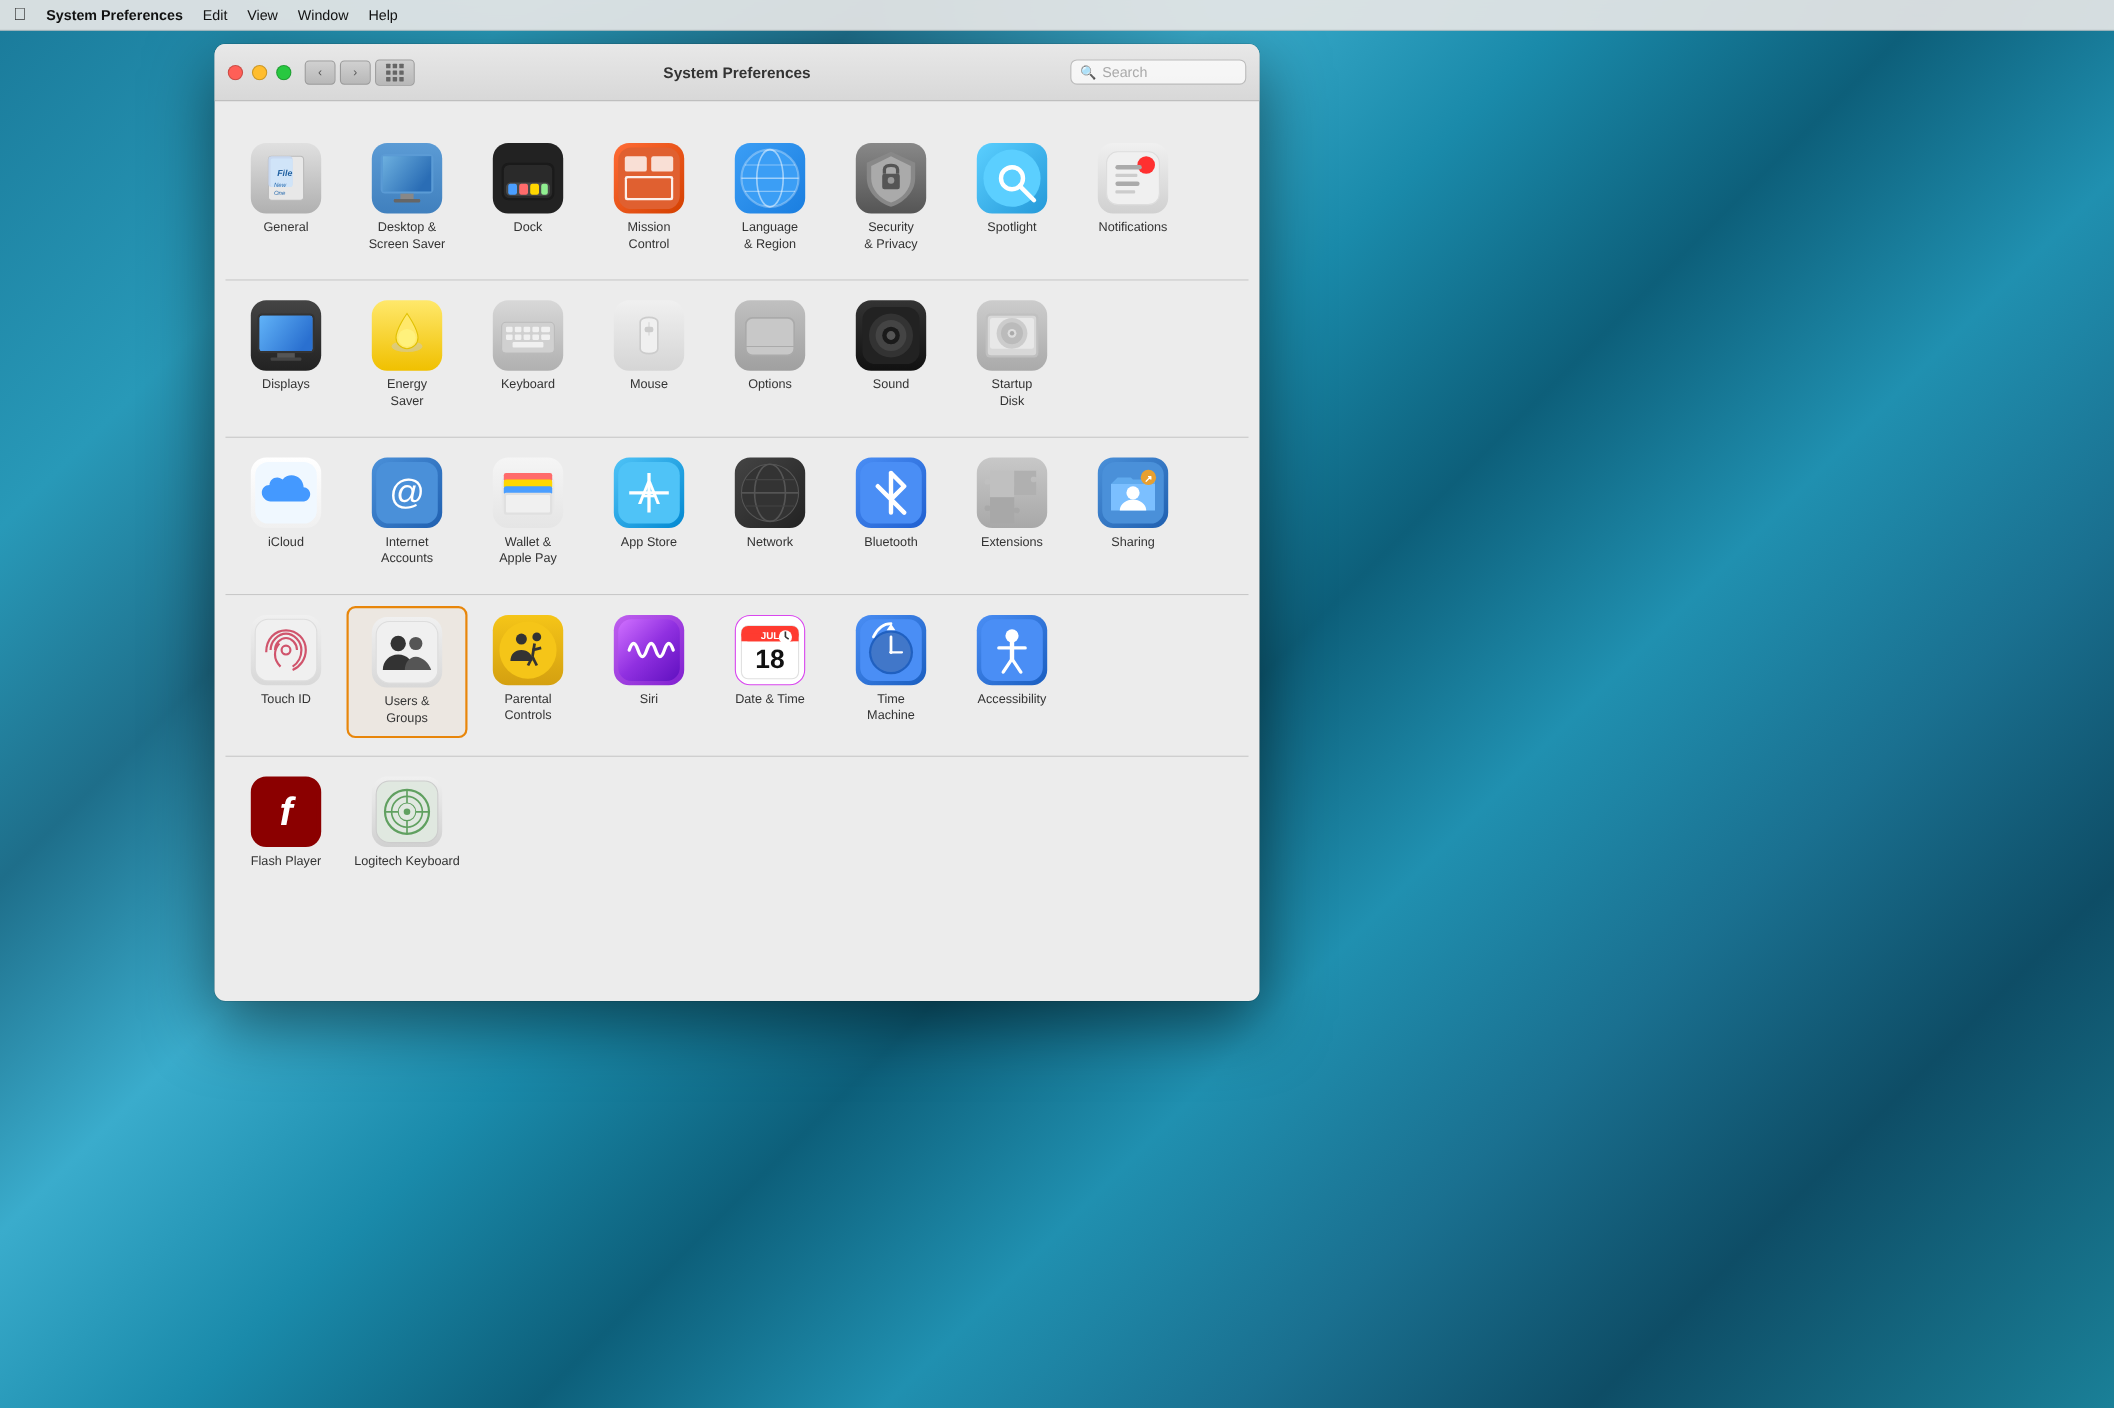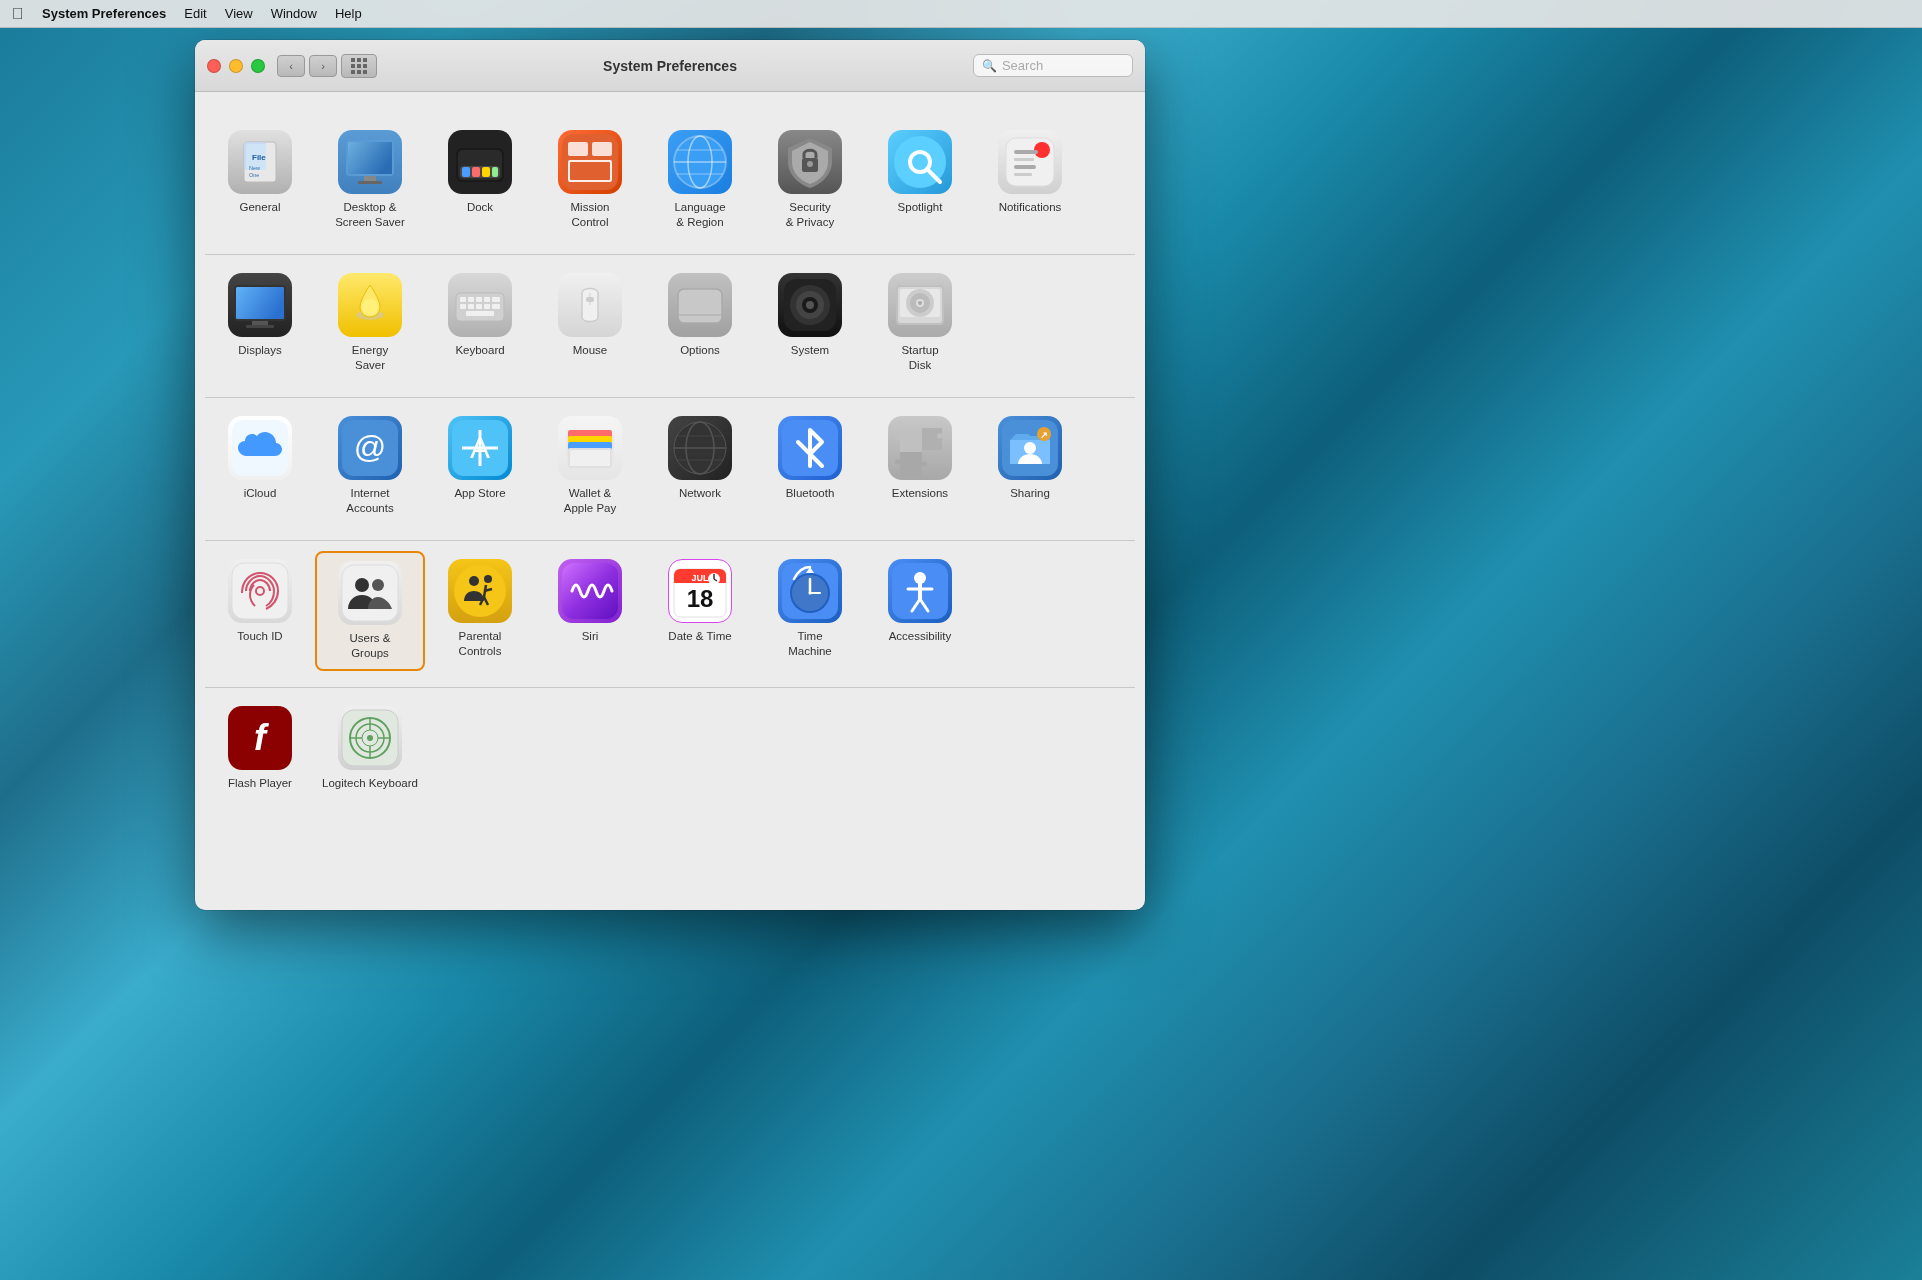--- a/index.html
+++ b/index.html
@@ -217,20 +217,21 @@
     .pref-label {
       font-size: 11.5px;
       color: #333;
       text-align: center;
       line-height: 1.3;
     }
 
     
     .icon-general {
       background: linear-gradient(180deg, #e0e0e0 0%, #b0b0b0 100%);
+      font-style: italic;
     }
     .icon-desktop {
       background: linear-gradient(180deg, #5b9bd5 0%, #4080be 100%);
     }
     .icon-dock {
       background: #222;
     }
     .icon-mission {
       background: linear-gradient(135deg, #ff6b35 0%, #d44000 100%);
     }
@@ -583,21 +584,21 @@
         <div class="pref-icon icon-sound">
           <svg width="56" height="56" viewBox="0 0 56 56">
             <rect x="2" y="2" width="52" height="52" rx="12" fill="#222"></rect>
 
             <ellipse cx="28" cy="28" rx="20" ry="20" fill="#333"></ellipse>
             <ellipse cx="28" cy="28" rx="14" ry="14" fill="#444"></ellipse>
             <ellipse cx="28" cy="28" rx="8" ry="8" fill="#1a1a1a"></ellipse>
             <ellipse cx="28" cy="28" rx="4" ry="4" fill="#555"></ellipse>
           </svg>
         </div>
-        <span class="pref-label">System</span>
+        <span class="pref-label">Sound</span>
       </div>
 
       <div class="pref-item">
         <div class="pref-icon icon-startup">
           <svg width="56" height="56" viewBox="0 0 56 56">
             <rect x="4" y="8" width="48" height="40" rx="4" fill="#c0c0c0"></rect>
             <rect x="6" y="10" width="44" height="36" rx="3" fill="#d8d8d8"></rect>
             <rect x="8" y="12" width="40" height="28" rx="2" fill="#e8e8e8"></rect>
 
             <ellipse cx="28" cy="26" rx="14" ry="14" fill="#ccc"></ellipse>
@@ -623,47 +624,47 @@
       </div>
 
       <div class="pref-item">
         <div class="pref-icon icon-internet">
           <svg width="56" height="56" viewBox="0 0 56 56">
             <rect width="56" height="56" rx="12" fill="#4a90d9"></rect>
             <text x="28" y="38" text-anchor="middle" font-size="32" fill="white">@</text>
           </svg>
         </div>
         <span class="pref-label">Internet<br>Accounts</span>
-      </div>
-
-      <div class="pref-item">
-        <div class="pref-icon icon-appstore">
-          <svg width="56" height="56" viewBox="0 0 56 56">
-            <rect width="56" height="56" rx="12" fill="#4fc3f7"></rect>
-            <text x="28" y="38" text-anchor="middle" font-size="30" fill="white">A</text>
-            <line x1="28" y1="10" x2="28" y2="46" stroke="white" stroke-width="3"></line>
-            <line x1="10" y1="28" x2="46" y2="28" stroke="white" stroke-width="3"></line>
-          </svg>
-        </div>
-        <span class="pref-label">App Store</span>
       </div>
 
       <div class="pref-item">
         <div class="pref-icon icon-wallet">
           <svg width="56" height="56" viewBox="0 0 56 56">
             <rect x="4" y="14" width="48" height="32" rx="4" fill="#e8e8e8"></rect>
 
             <rect x="6" y="10" width="44" height="8" rx="2" fill="#ff6b6b"></rect>
             <rect x="6" y="16" width="44" height="8" rx="2" fill="#ffd700"></rect>
             <rect x="6" y="22" width="44" height="8" rx="2" fill="#4a9eff"></rect>
             <rect x="6" y="28" width="44" height="20" rx="2" fill="#e0e0e0"></rect>
             <rect x="8" y="30" width="40" height="16" rx="1" fill="#f0f0f0"></rect>
           </svg>
         </div>
         <span class="pref-label">Wallet &amp;<br>Apple Pay</span>
+      </div>
+
+      <div class="pref-item">
+        <div class="pref-icon icon-appstore">
+          <svg width="56" height="56" viewBox="0 0 56 56">
+            <rect width="56" height="56" rx="12" fill="#4fc3f7"></rect>
+            <text x="28" y="38" text-anchor="middle" font-size="30" fill="white">A</text>
+            <line x1="28" y1="10" x2="28" y2="46" stroke="white" stroke-width="3"></line>
+            <line x1="10" y1="28" x2="46" y2="28" stroke="white" stroke-width="3"></line>
+          </svg>
+        </div>
+        <span class="pref-label">App Store</span>
       </div>
 
       <div class="pref-item">
         <div class="pref-icon icon-network">
           <svg width="56" height="56" viewBox="0 0 56 56">
             <circle cx="28" cy="28" r="26" fill="#333"></circle>
             <circle cx="28" cy="28" r="26" fill="none" stroke="#555" stroke-width="1"></circle>
             <ellipse cx="28" cy="28" rx="14" ry="26" fill="none" stroke="#555" stroke-width="1.5"></ellipse>
             <line x1="2" y1="28" x2="54" y2="28" stroke="#555" stroke-width="1.5"></line>
             <line x1="6" y1="16" x2="50" y2="16" stroke="#444" stroke-width="1"></line>

